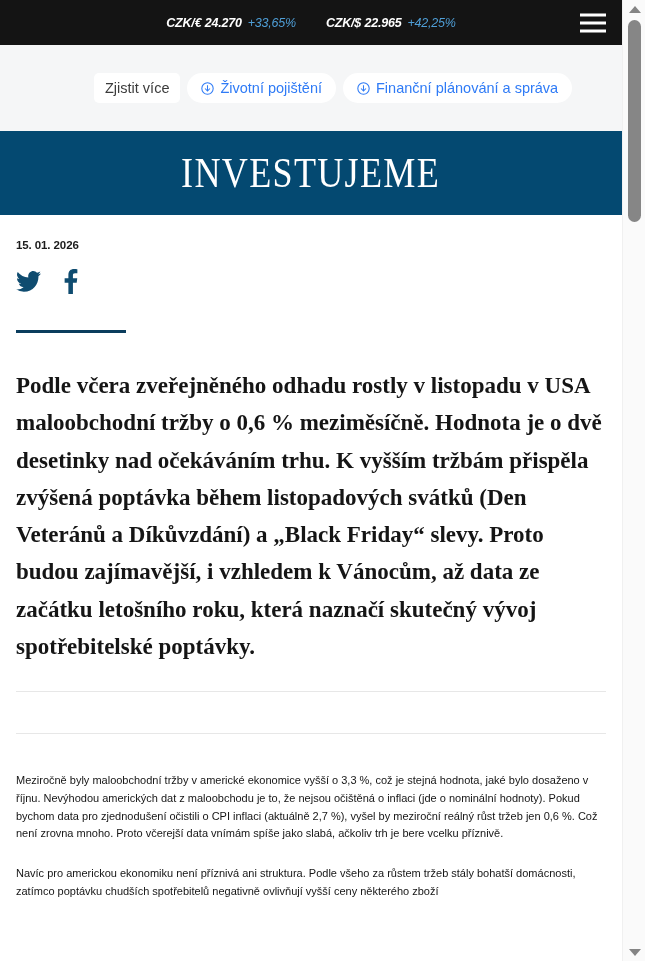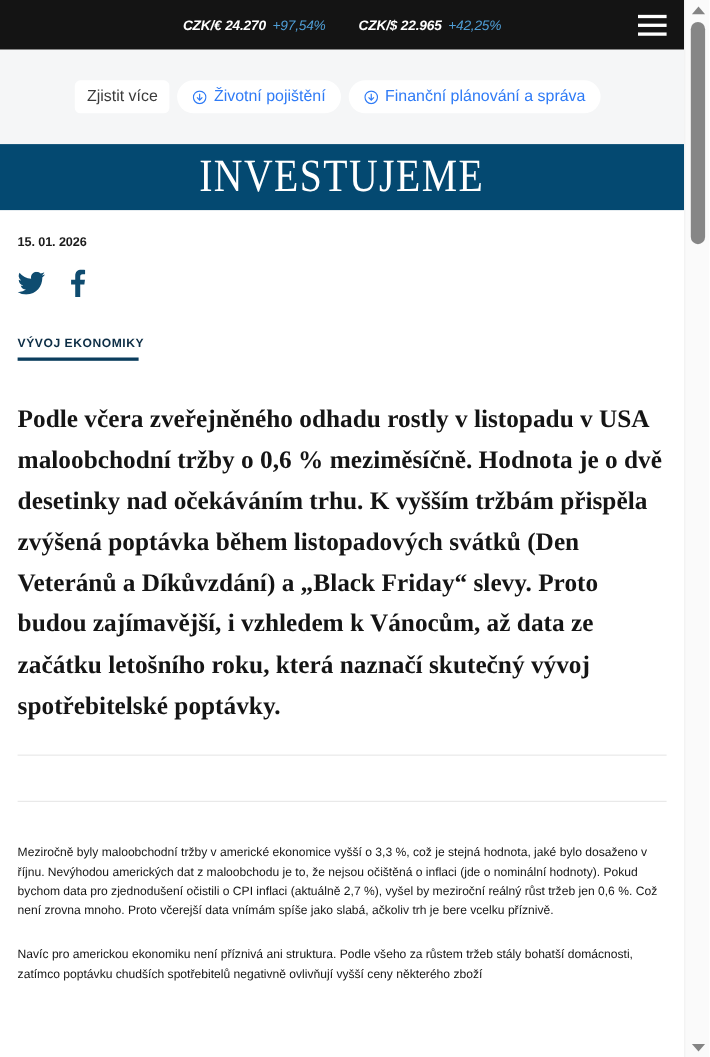--- a/index.html
+++ b/index.html
@@ -77,21 +77,21 @@
     background: #ffffff;
     border-radius: 0;
   }
 
   
   .promo-bar {
     background: #f5f6f7;
     height: 86px;
     display: flex;
     align-items: center;
-    padding-left: 68px;
+    padding-left: 94px;
     box-sizing: border-box;
   }
   .promo-inner {
     display: flex;
     align-items: center;
     gap: 7px;
   }
   .chip-plain {
     background: #ffffff;
     color: #3b3b3b;
@@ -117,21 +117,21 @@
   .chip-icon {
     width: 13px;
     height: 13px;
     flex: 0 0 13px;
     display: inline-block;
   }
 
   
   .brand-band {
     background: #044971;
-    height: 60px;
+    height: 84px;
     display: flex;
     align-items: center;
     justify-content: center;
   }
   .brand-logo {
     color: #ffffff;
     font-family: "Liberation Serif", "DejaVu Serif", serif;
     font-size: 42px;
     letter-spacing: 1.5px;
     font-weight: 400;
@@ -259,21 +259,21 @@
 </style>
 </head>
 <body>
 
 <div id="page">
 
   <div class="ticker-bar">
     <div class="ticker-group">
       <div class="ticker-item">
         <span class="ticker-pair">CZK/€ 24.270</span>
-        <span class="ticker-change">+97,54%</span>
+        <span class="ticker-change">+33,65%</span>
       </div>
       <div class="ticker-item">
         <span class="ticker-pair">CZK/$ 22.965</span>
         <span class="ticker-change">+42,25%</span>
       </div>
     </div>
     <div class="hamburger">
       <span></span>
       <span></span>
       <span></span>
@@ -322,21 +322,20 @@
         </svg>
       </span>
       <span>
         <svg width="14" height="25" viewBox="0 0 12 22">
           <path fill="#0f4c70" d="M7.7 22V12h3.3l.5-3.9H7.7V5.6c0-1.1.3-1.9 1.9-1.9H11.6V.2C11.2.15 10 0 8.6 0 5.7 0 3.7 1.8 3.7 5.1v3H0.4V12h3.3v10z"></path>
         </svg>
       </span>
     </div>
 
     <div class="category">
-      <div class="category-label">VÝVOJ EKONOMIKY</div>
       <div class="category-rule"></div>
     </div>
 
     <p class="lead">Podle včera zveřejněného odhadu rostly v listopadu v USA maloobchodní tržby o 0,6 % meziměsíčně. Hodnota je o dvě desetinky nad očekáváním trhu. K vyšším tržbám přispěla zvýšená poptávka během listopadových svátků (Den Veteránů a Díkůvzdání) a „Black Friday“ slevy. Proto budou zajímavější, i vzhledem k Vánocům, až data ze začátku letošního roku, která naznačí skutečný vývoj spotřebitelské poptávky.</p>
 
     <div class="divider"></div>
     <div class="divider second"></div>
 
     <p class="body-p first">Meziročně byly maloobchodní tržby v americké ekonomice vyšší o 3,3 %, což je stejná hodnota, jaké bylo dosaženo v říjnu. Nevýhodou amerických dat z maloobchodu je to, že nejsou očištěná o inflaci (jde o nominální hodnoty). Pokud bychom data pro zjednodušení očistili o CPI inflaci (aktuálně 2,7 %), vyšel by meziroční reálný růst tržeb jen 0,6 %. Což není zrovna mnoho. Proto včerejší data vnímám spíše jako slabá, ačkoliv trh je bere vcelku příznivě.</p>
     <p class="body-p next">Navíc pro americkou ekonomiku není příznivá ani struktura. Podle všeho za růstem tržeb stály bohatší domácnosti, zatímco poptávku chudších spotřebitelů negativně ovlivňují vyšší ceny některého zboží</p>

